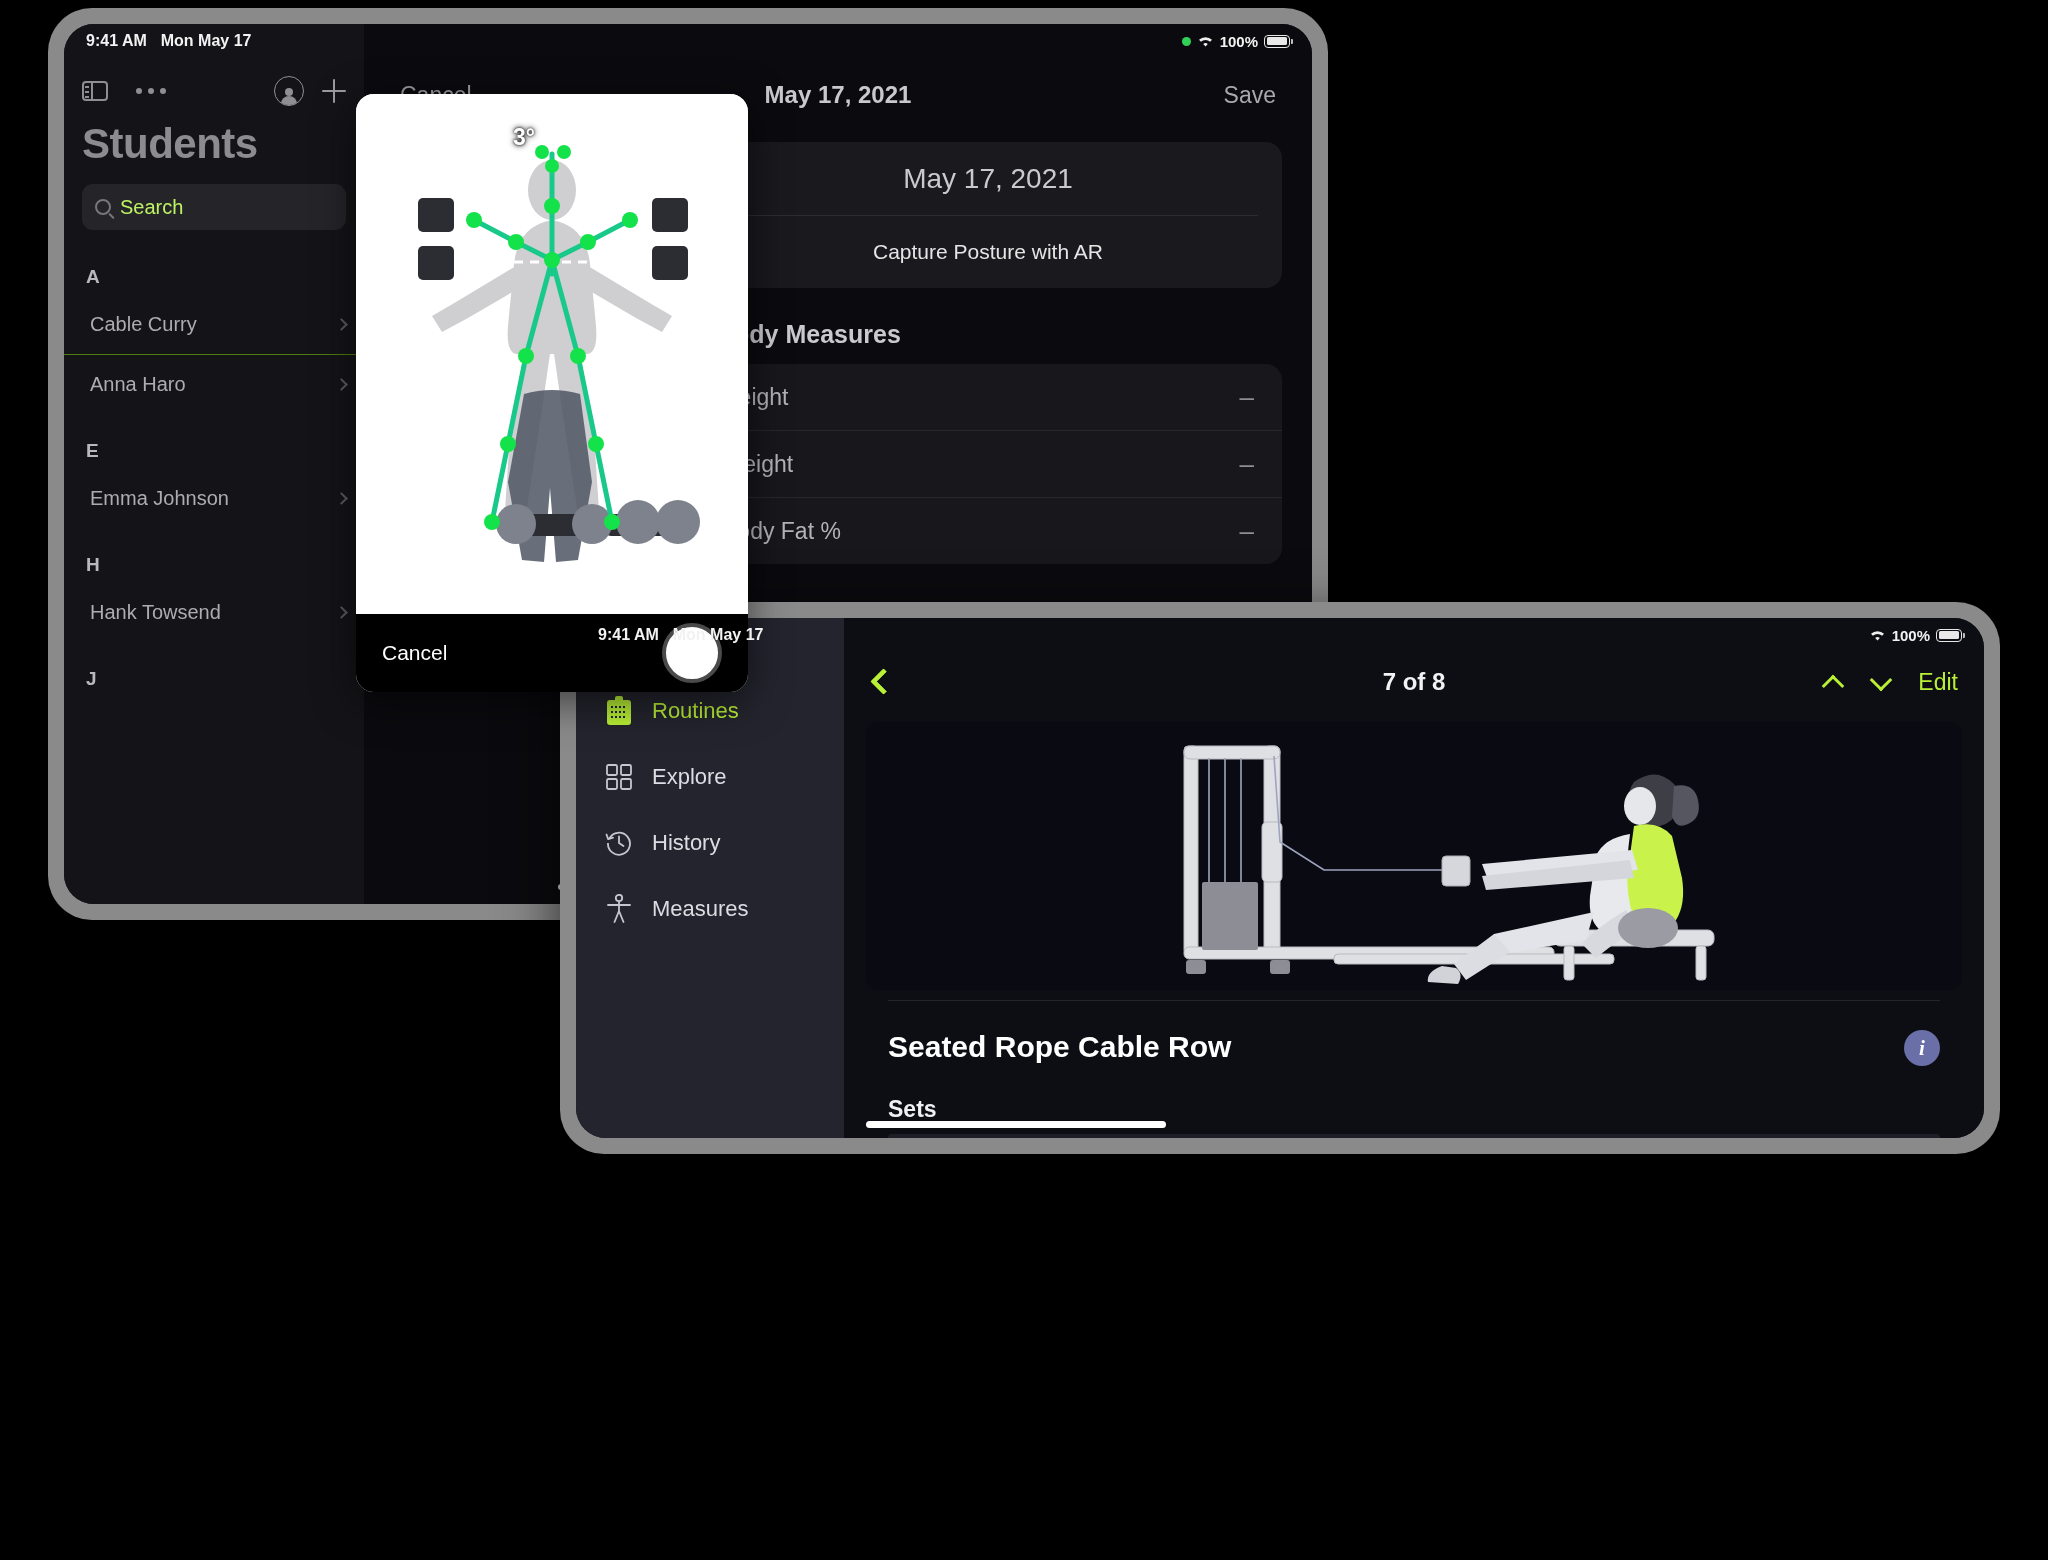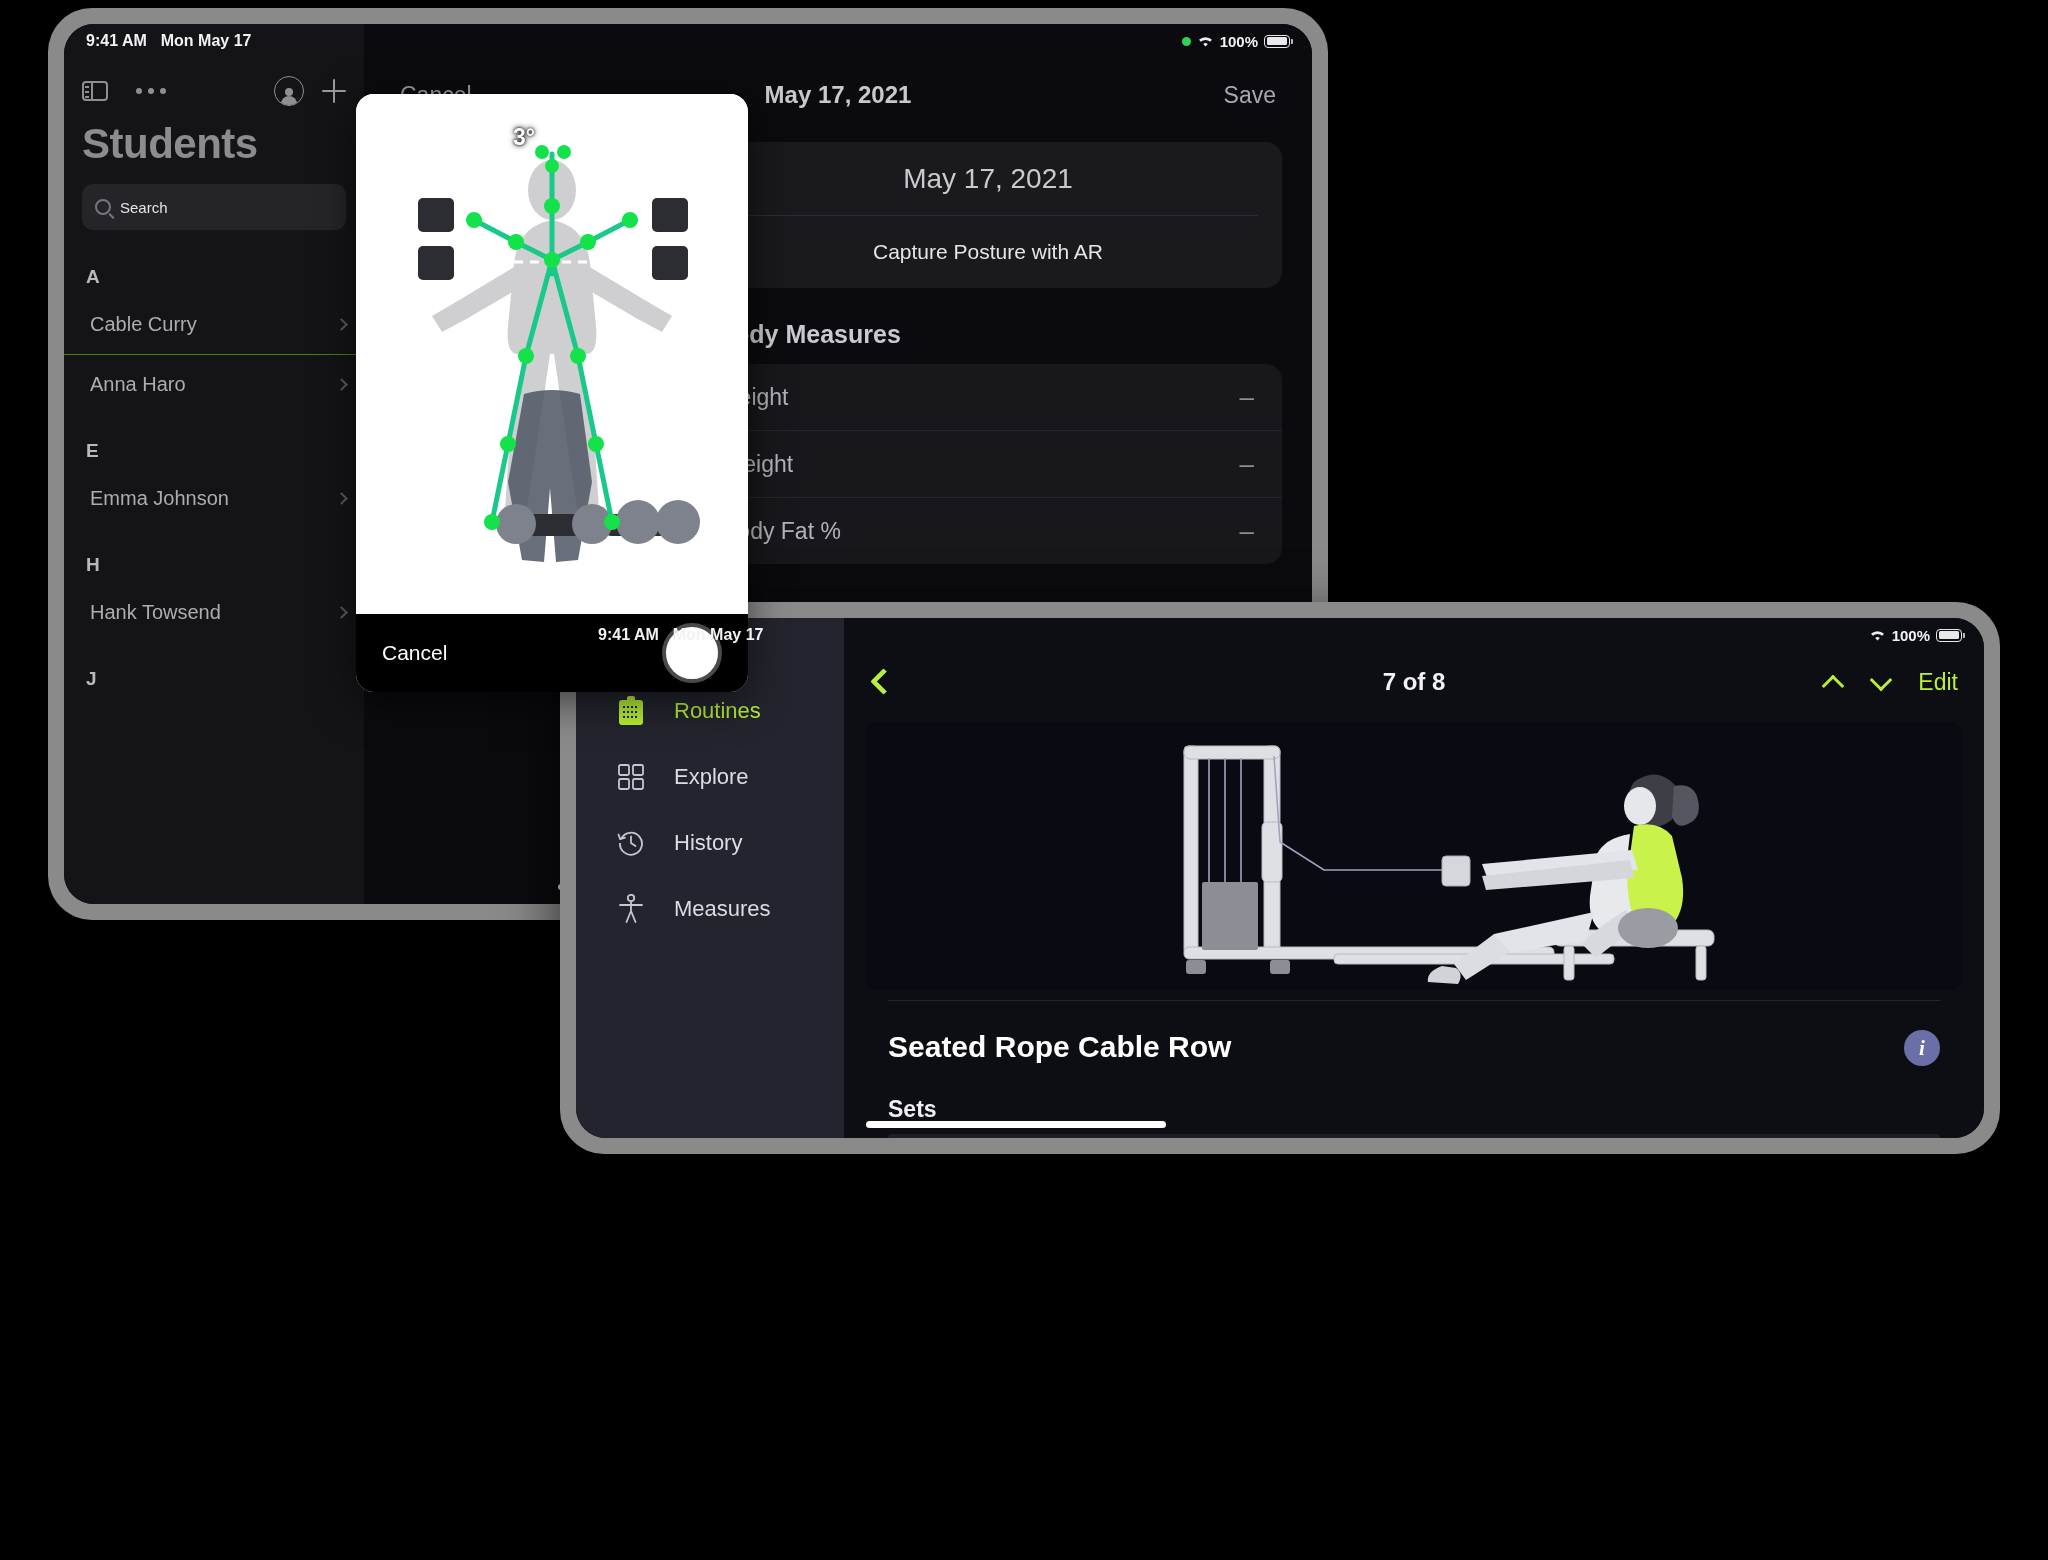--- a/index.html
+++ b/index.html
@@ -85,21 +85,21 @@
     position:absolute; top:96px; left:18px; width:280px;
     font-size:42px; font-weight:bold; color:#8b8b90; letter-spacing:-.5px;
   }
   .a-search {
     position:absolute; top:160px; left:18px; width:264px; height:46px;
     background:#242429; border-radius:11px; display:flex; align-items:center; gap:9px; padding:0 13px;
   }
   .a-search .mag { width:16px; height:16px; border:2px solid #76767c; border-radius:50%; position:relative; flex:none; }
   .a-search .mag::after { content:''; position:absolute; right:-6px; bottom:-4px; width:7px; height:2px; background:#76767c;
     transform:rotate(45deg); border-radius:1px; }
-  .a-search span { color:#e5e5e5; font-size:15px; }
+  .a-search span { color:#bef264; font-size:20px; }
 
   .a-list { position:absolute; top:216px; left:0; width:300px; bottom:0; }
   .a-sec { padding:26px 0 6px 22px; font-size:19px; font-weight:bold; color:#b9b9bd; }
   .a-row { height:60px; display:flex; align-items:center; padding:0 18px 0 26px; color:#acacb1; font-size:20px; }
   .a-row + .a-row { border-top:1px solid #4d7c0f; }
   .a-row .chev { margin-left:auto; width:9px; height:9px; border-right:2px solid #5a5a60; border-top:2px solid #5a5a60;
     transform:rotate(45deg); }
 
   .a-index { position:absolute; left:322px; top:330px; width:20px; text-align:center;
     display:flex; flex-direction:column; gap:12px; font-size:12px; font-weight:bold; color:#5b5b61; }
@@ -140,21 +140,21 @@
     width:60px; height:60px; border-radius:50%; background:#fff; border:4px solid #4a4a4a; }
 
   .pose-svg { position:absolute; inset:0; }
   .angle-lbl { position:absolute; left:157px; top:30px; color:#fff; font-size:23px; font-weight:bold;
     text-shadow:0 0 3px #000,0 0 6px #000; }
 
   
   #screen-b { background:#0d0e14; }
   .b-sidebar { position:absolute; left:0; top:0; width:268px; height:100%; background:#24242e; }
   .b-menu { position:absolute; top:60px; left:0; width:100%; }
-  .b-item { height:66px; display:flex; align-items:center; gap:28px; padding-left:40px;
+  .b-item { height:66px; display:flex; align-items:center; gap:18px; padding-left:28px;
     color:#dcdce2; font-size:22px; }
   .b-item.active { color:#b9ef35; }
   .b-ico { width:30px; height:30px; flex:none; display:flex; align-items:center; justify-content:center; }
 
   .b-main { position:absolute; left:268px; top:0; right:0; height:100%; background:#0d0e14; }
   .b-nav { position:absolute; top:36px; left:0; right:0; height:56px; display:flex; align-items:center; padding:0 26px; }
   .b-back { width:18px; height:30px; position:relative; }
   .b-back::before { content:''; position:absolute; left:4px; top:5px; width:14px; height:14px;
     border-left:5px solid #b9ef35; border-bottom:5px solid #b9ef35; transform:rotate(45deg); border-radius:2px; }
   .b-nav .btitle { position:absolute; left:0; right:0; text-align:center; color:#f2f2f5; font-size:24px; font-weight:bold; }

